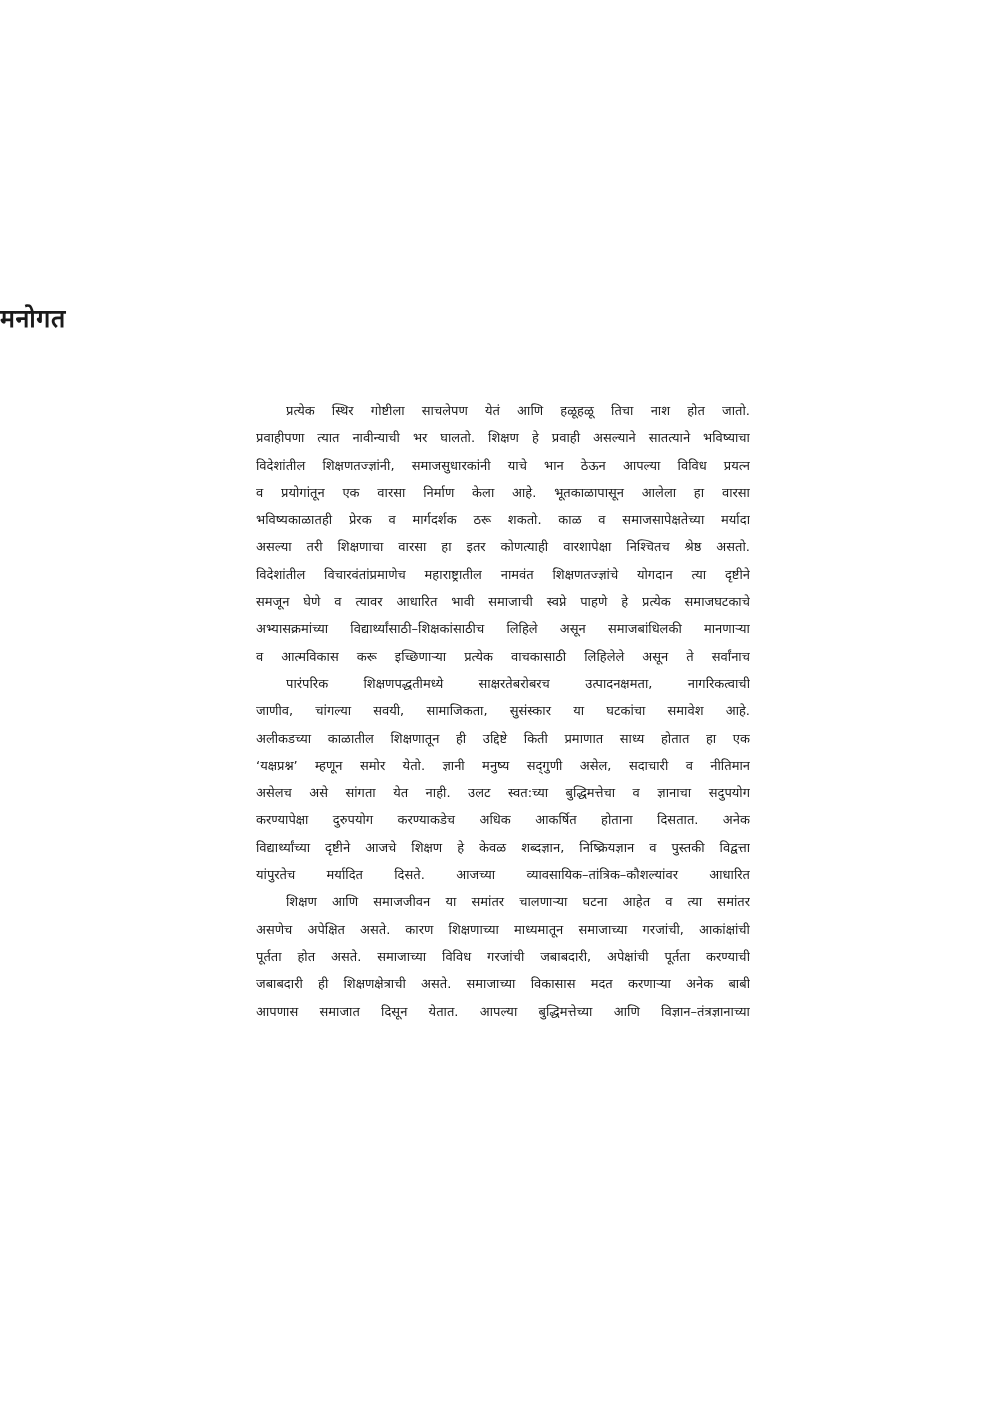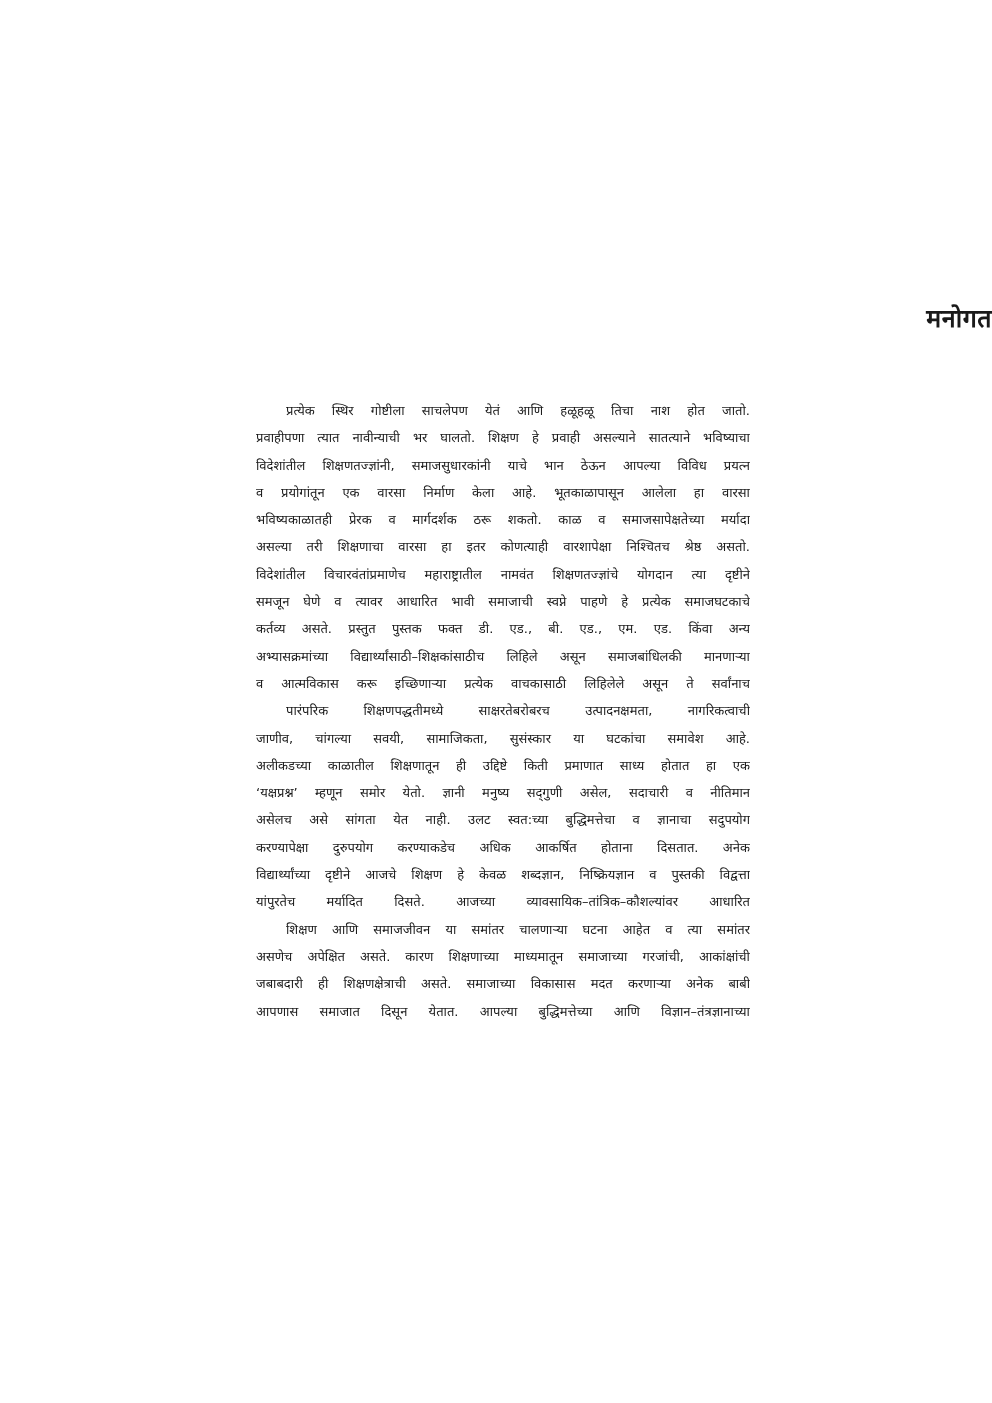--- a/index.html
+++ b/index.html
@@ -1,47 +1,47 @@
 <!DOCTYPE html>
 <html><head>
 <meta charset="utf-8">
 <style>
   html, body { margin:0; padding:0; background:#ffffff; }
   body { width:992px; height:1403px; position:relative; overflow:hidden; font-family:"DejaVu Sans", sans-serif; color:#1a1a1a; }
-  .title { position:absolute; top:300px; left:0; width:992px; text-align:right; font-size:25px; font-weight:bold; letter-spacing:0.5px; }
+  .title { position:absolute; top:300px; left:0; width:992px; text-align:left; font-size:25px; font-weight:bold; letter-spacing:0.5px; }
   .body-text { position:absolute; top:397px; left:256px; width:494px; }
   .line { display:block; height:27.3px; line-height:27.3px; font-size:13px; white-space:nowrap; text-align:justify; text-align-last:justify; overflow:hidden; }
   .line.last { text-align-last:left; }
   .line.indent { padding-left:30px; }
 </style>
 </head>
 <body>
 
 <div class="title">मनोगत</div>
 
 <div class="body-text">
 
   <span class="line indent">प्रत्येक स्थिर गोष्टीला साचलेपण येतं आणि हळूहळू तिचा नाश होत जातो.</span>
   <span class="line">प्रवाहीपणा त्यात नावीन्याची भर घालतो. शिक्षण हे प्रवाही असल्याने सातत्याने भविष्याचा</span>
   <span class="line">विदेशांतील शिक्षणतज्ज्ञांनी, समाजसुधारकांनी याचे भान ठेऊन आपल्या विविध प्रयत्न</span>
   <span class="line">व प्रयोगांतून एक वारसा निर्माण केला आहे. भूतकाळापासून आलेला हा वारसा</span>
   <span class="line">भविष्यकाळातही प्रेरक व मार्गदर्शक ठरू शकतो. काळ व समाजसापेक्षतेच्या मर्यादा</span>
   <span class="line">असल्या तरी शिक्षणाचा वारसा हा इतर कोणत्याही वारशापेक्षा निश्चितच श्रेष्ठ असतो.</span>
   <span class="line">विदेशांतील विचारवंतांप्रमाणेच महाराष्ट्रातील नामवंत शिक्षणतज्ज्ञांचे योगदान त्या दृष्टीने</span>
   <span class="line">समजून घेणे व त्यावर आधारित भावी समाजाची स्वप्ने पाहणे हे प्रत्येक समाजघटकाचे</span>
-  <span class="line">कर्तव्य असते. प्रस्तुत पुस्तक फक्त डी. एड., बी. एड., एम. एड. किंवा अन्य</span>
   <span class="line">अभ्यासक्रमांच्या विद्यार्थ्यांसाठी–शिक्षकांसाठीच लिहिले असून समाजबांधिलकी मानणाऱ्या</span>
   <span class="line">व आत्मविकास करू इच्छिणाऱ्या प्रत्येक वाचकासाठी लिहिलेले असून ते सर्वांनाच</span>
 
   <span class="line indent">पारंपरिक शिक्षणपद्धतीमध्ये साक्षरतेबरोबरच उत्पादनक्षमता, नागरिकत्वाची</span>
   <span class="line">जाणीव, चांगल्या सवयी, सामाजिकता, सुसंस्कार या घटकांचा समावेश आहे.</span>
   <span class="line">अलीकडच्या काळातील शिक्षणातून ही उद्दिष्टे किती प्रमाणात साध्य होतात हा एक</span>
   <span class="line">‘यक्षप्रश्न’ म्हणून समोर येतो. ज्ञानी मनुष्य सद्‌गुणी असेल, सदाचारी व नीतिमान</span>
   <span class="line">असेलच असे सांगता येत नाही. उलट स्वत:च्या बुद्धिमत्तेचा व ज्ञानाचा सदुपयोग</span>
   <span class="line">करण्यापेक्षा दुरुपयोग करण्याकडेच अधिक आकर्षित होताना दिसतात. अनेक</span>
   <span class="line">विद्यार्थ्यांच्या दृष्टीने आजचे शिक्षण हे केवळ शब्दज्ञान, निष्क्रियज्ञान व पुस्तकी विद्वत्ता</span>
   <span class="line">यांपुरतेच मर्यादित दिसते. आजच्या व्यावसायिक–तांत्रिक–कौशल्यांवर आधारित</span>
 
   <span class="line indent">शिक्षण आणि समाजजीवन या समांतर चालणाऱ्या घटना आहेत व त्या समांतर</span>
   <span class="line">असणेच अपेक्षित असते. कारण शिक्षणाच्या माध्यमातून समाजाच्या गरजांची, आकांक्षांची</span>
+  <span class="line">पूर्तता होत असते. समाजाच्या विविध गरजांची जबाबदारी, अपेक्षांची पूर्तता करण्याची</span>
   <span class="line">जबाबदारी ही शिक्षणक्षेत्राची असते. समाजाच्या विकासास मदत करणाऱ्या अनेक बाबी</span>
   <span class="line">आपणास समाजात दिसून येतात. आपल्या बुद्धिमत्तेच्या आणि विज्ञान–तंत्रज्ञानाच्या</span>
 </div>
 
 </body></html>

